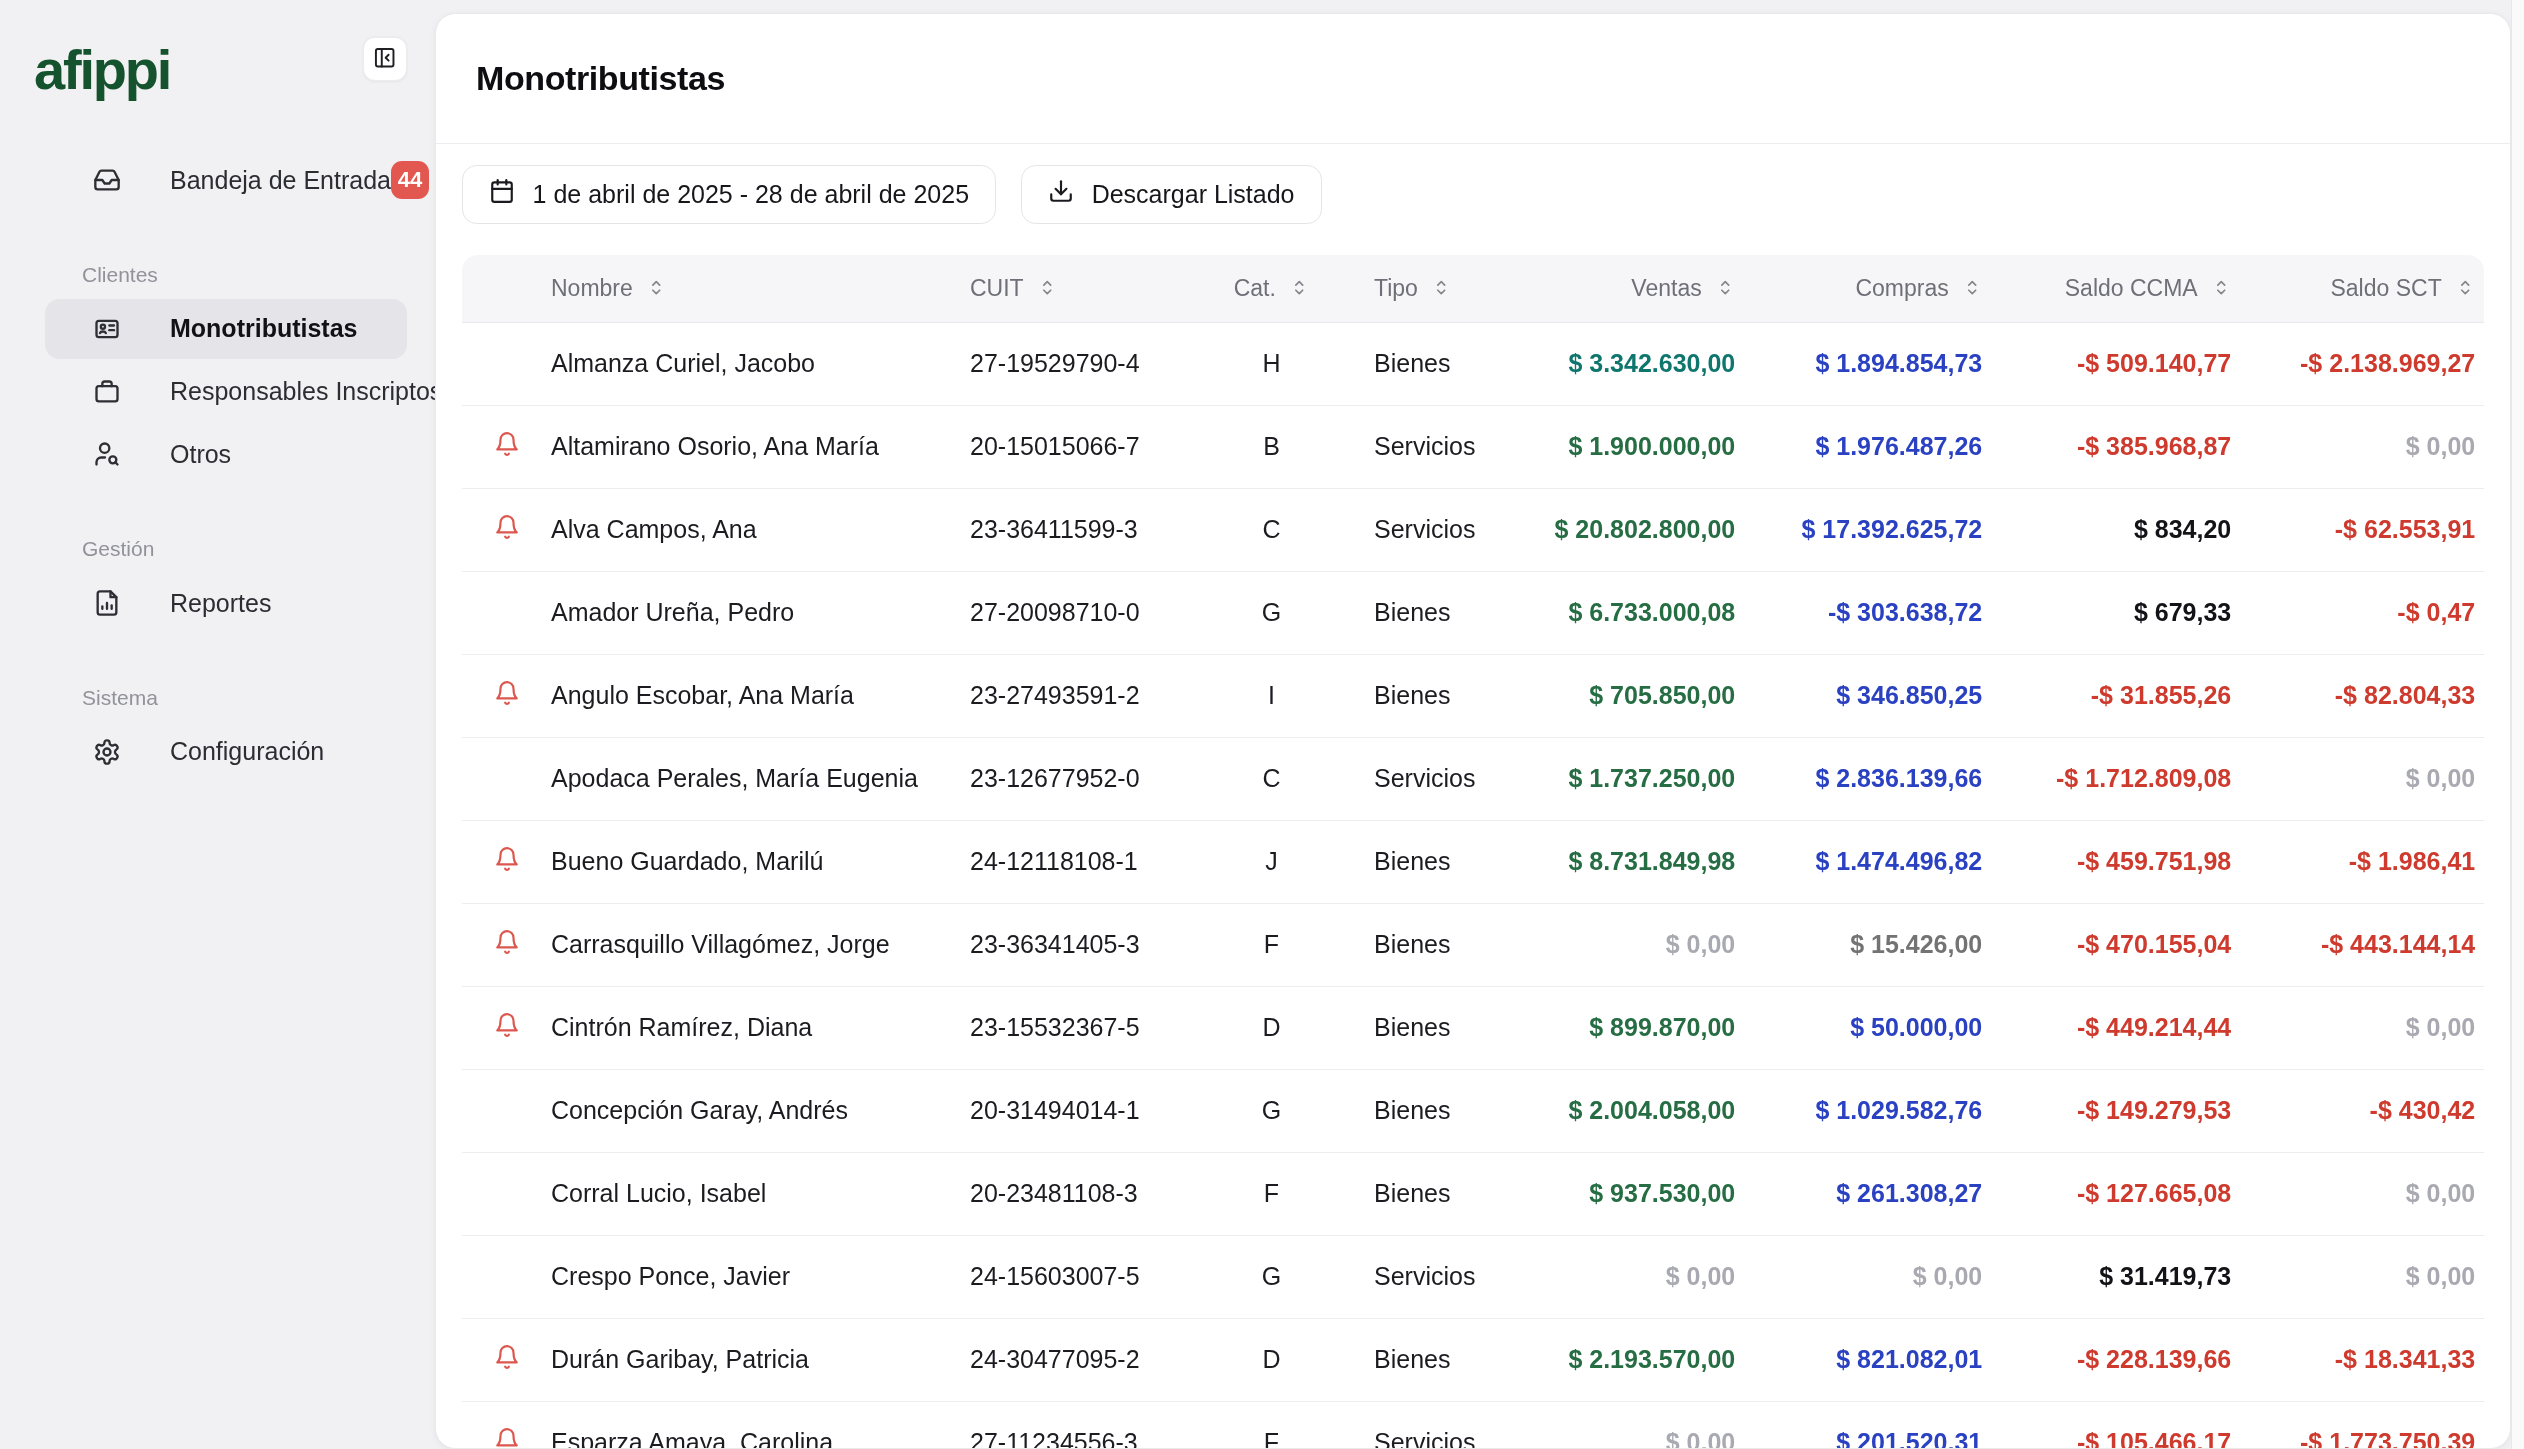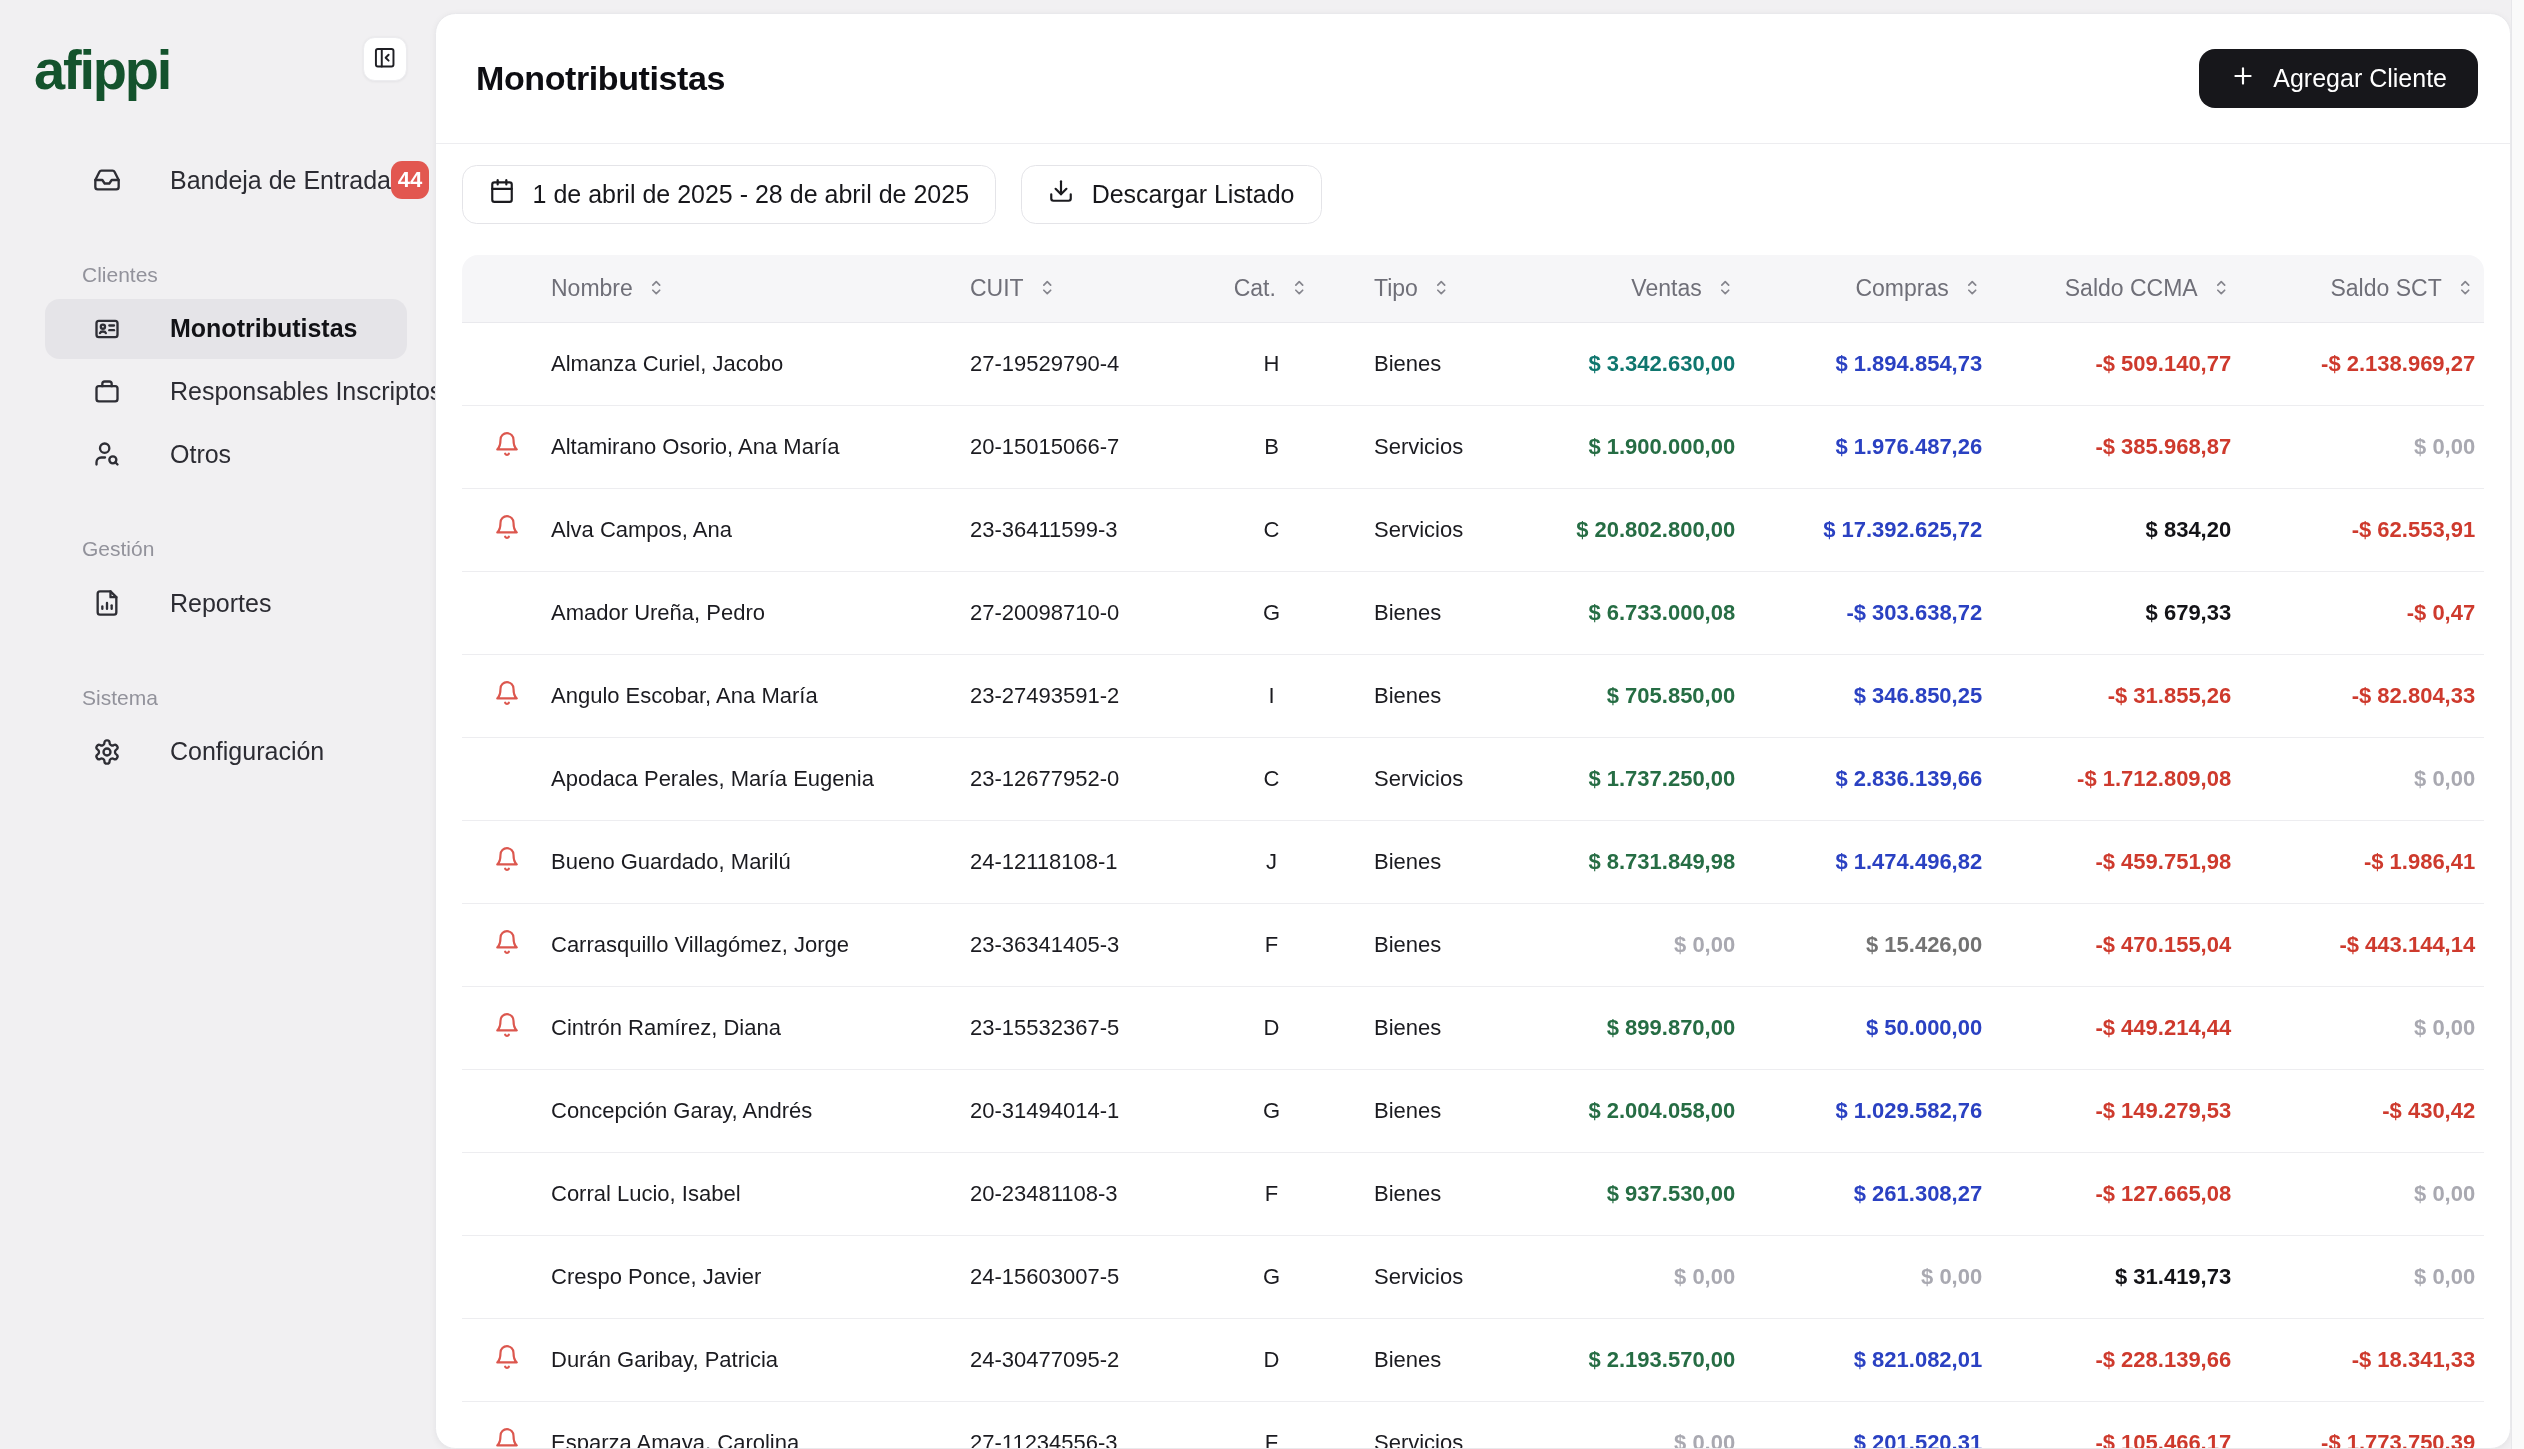--- a/index.html
+++ b/index.html
@@ -44,21 +44,21 @@
   .table{margin:31px 26px 0 26px;}
   .grid-cols{display:grid;grid-template-columns:89px 419px 246px 111px 174px 243px 247px 249px 244px;}
   .thead{height:68px;background:#f6f6f8;border-radius:16px 16px 0 0;align-items:center;
     color:#6f6f78;font-size:23px;font-weight:500;border-bottom:1.5px solid #e9e9ed;box-sizing:border-box;}
   .th{display:flex;align-items:center;gap:13px;white-space:nowrap;cursor:pointer;}
   .th.right{justify-content:flex-end;padding-right:8.8px;}
   .th.center{justify-content:center;}
   .th.indent{padding-left:47px;}
   .sort{display:flex;color:#85858d;flex:none;}
 
-  .trow{height:82px;align-items:center;border-bottom:1.5px solid #ededf0;font-size:22px;color:#1b1b20;background:#fff;cursor:pointer;}
+  .trow{height:82px;align-items:center;border-bottom:1.5px solid #ededf0;font-size:25px;color:#1b1b20;background:#fff;cursor:pointer;}
   .cell{white-space:nowrap;overflow:hidden;}
   .cell.money{font-weight:600;text-align:right;padding-right:8.8px;}
   .cell.center{text-align:center;}
   .cell.indent{padding-left:47px;}
   .bell-cell{display:flex;justify-content:center;align-items:center;color:#dc574e;}
 
   
   .scrollbar-track{position:absolute;right:0;top:0;width:13px;height:1449px;background:#fafafa;border-left:0.7px solid #e7e7ea;}
 </style>
 </head>
@@ -155,29 +155,20 @@
             </span>
             <span class="label">Configuración</span>
           </div>
         </nav>
       </div>
   </aside>
 
   <main class="card">
     <div class="card-header">
       <h1 class="page-title">Monotributistas</h1>
-      <button class="btn-dark">
-        <span>
-          <svg width="26" height="26" viewBox="0 0 24 24" fill="none" stroke="#ffffff" stroke-width="2" stroke-linecap="round">
-              <path d="M5 12h14"></path>
-              <path d="M12 5v14"></path>
-            </svg>
-        </span>
-        <span>Agregar Cliente</span>
-      </button>
     </div>
 
     <div class="toolbar">
       <button class="btn-light">
         <span>
           <svg width="26" height="26" viewBox="0 0 24 24" fill="none" stroke="#1b1b1f" stroke-width="2" stroke-linecap="round" stroke-linejoin="round">
               <rect x="3" y="4" width="18" height="18" rx="2"></rect>
               <path d="M16 2v4"></path>
               <path d="M8 2v4"></path>
               <path d="M3 10h18"></path>

